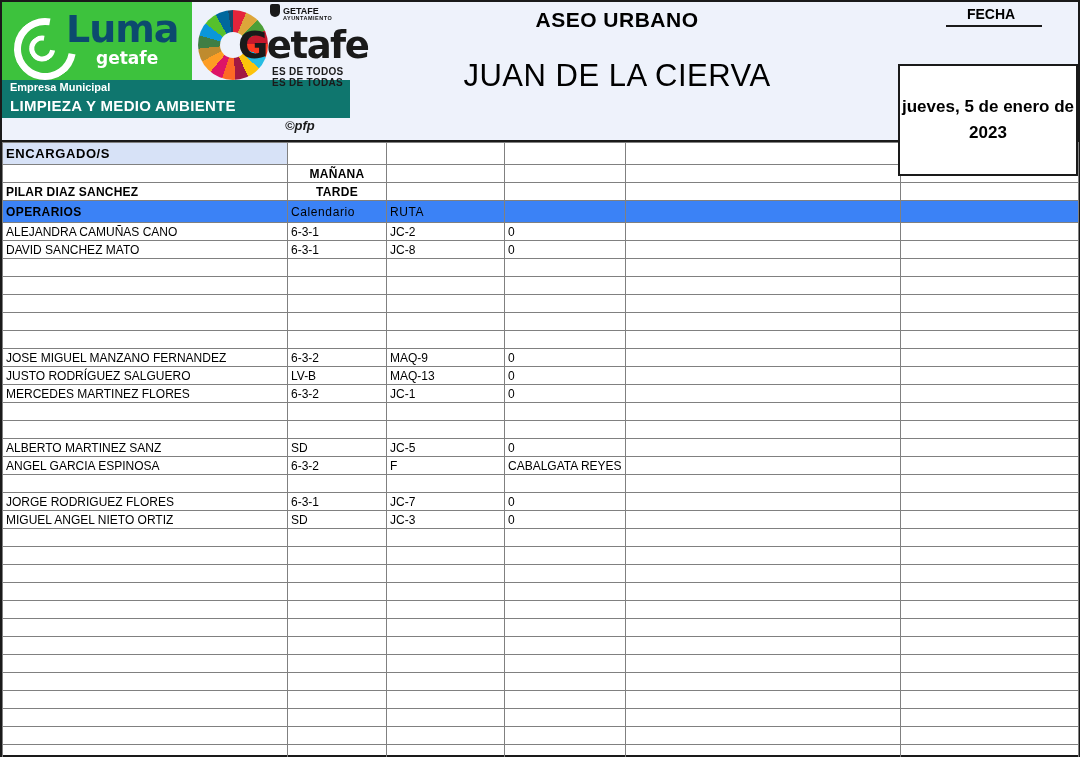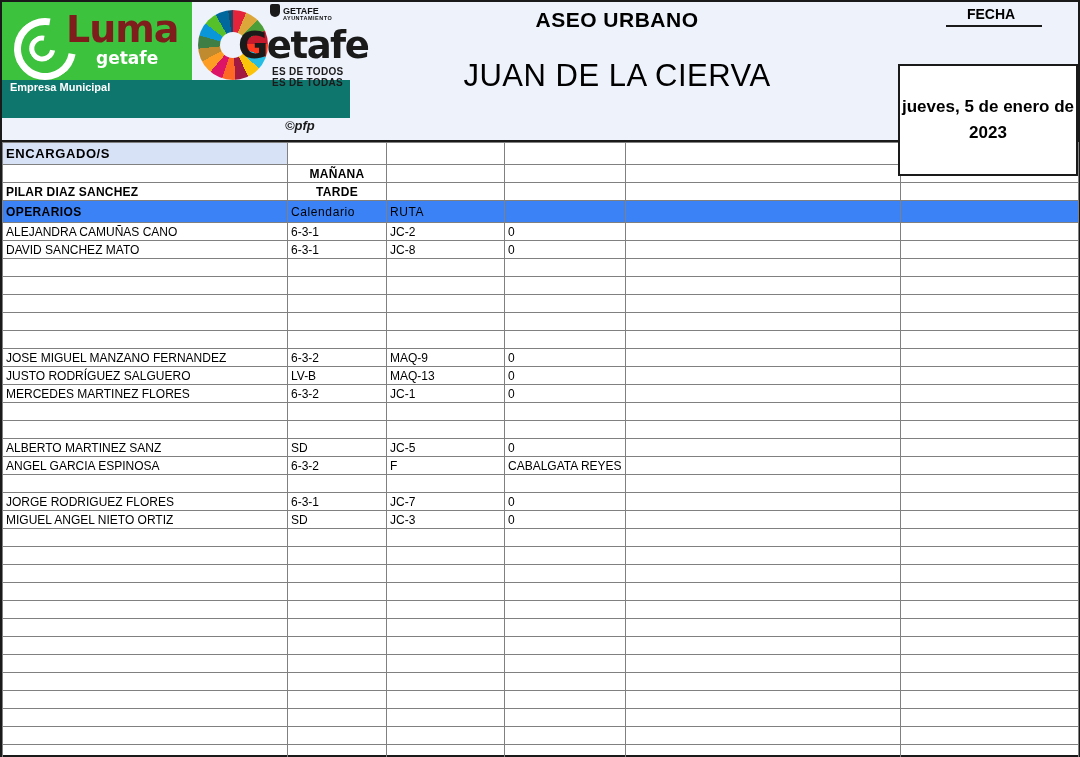--- a/index.html
+++ b/index.html
@@ -68,21 +68,21 @@
     border: 5px solid #ffffff;
     border-radius: 50%;
     border-right-color: transparent;
   }
   .luma-word {
     position: absolute;
     left: 64px;
     top: 8px;
     font-size: 38px;
     font-weight: bold;
-    color: #7f1d1d;
+    color: #0c4a6e;
     letter-spacing: -1px;
     line-height: 38px;
     font-family: "DejaVu Sans", sans-serif;
   }
   .luma-sub {
     position: absolute;
     left: 94px;
     top: 46px;
     font-size: 17px;
     font-weight: bold;
@@ -346,20 +346,21 @@
   <div class="header">
 
     <div class="logo-block">
       <div class="luma-box">
         <div class="luma-swirl"></div>
         <div class="luma-word">Luma</div>
         <div class="luma-sub">getafe</div>
       </div>
       <div class="blue-band">
         <div class="band-l1">Empresa Municipal</div>
+        <div class="band-l2">LIMPIEZA Y MEDIO AMBIENTE</div>
       </div>
 
       <div class="getafe-block">
         <div class="sdg-wheel"></div>
         <div class="getafe-crest">
           <span class="crest-shield"></span><span>GETAFE</span>
         </div>
         <div class="getafe-sub">AYUNTAMIENTO</div>
         <div class="getafe-word">Getafe</div>
         <div class="getafe-tag">

